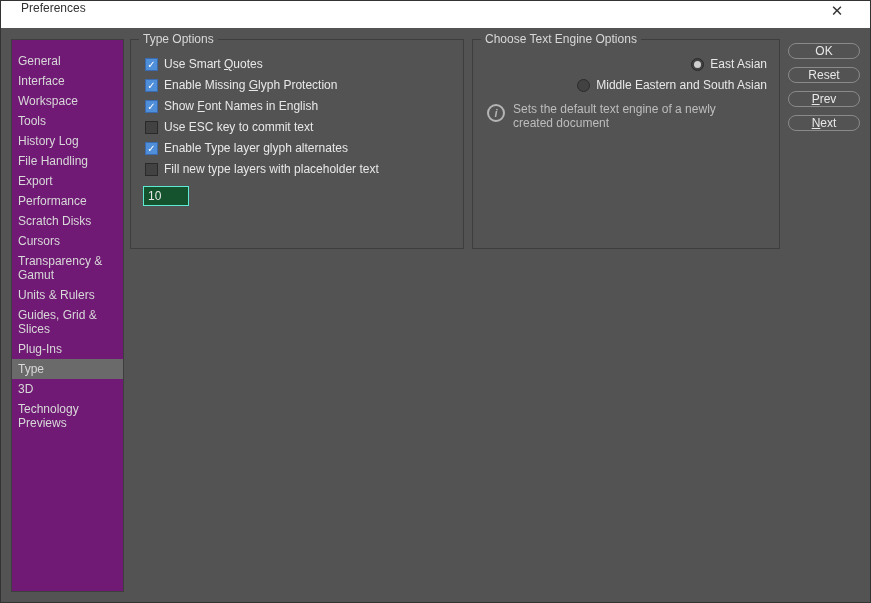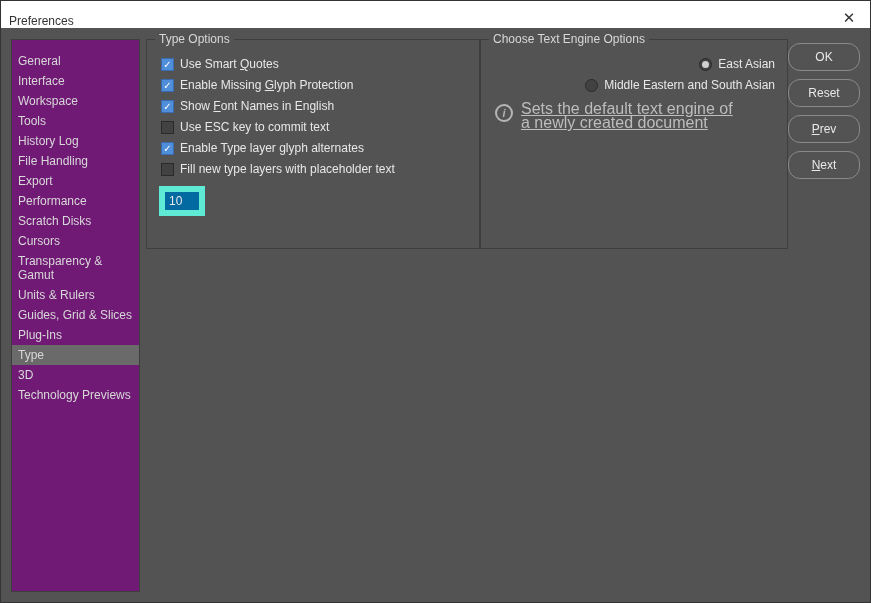--- a/index.html
+++ b/index.html
@@ -17,22 +17,22 @@
       height: 603px;
       background: #fff;
       border: 1px solid #333;
       display: flex;
       flex-direction: column;
     }
     .titlebar {
       height: 28px;
       background: #fff;
       display: flex;
-      align-items: flex-end;
-      padding: 0 8px;
+      align-items: flex-start;
+      padding: 0 20px;
       color: #333;
       font-size: 12px;
       border-bottom: 1px solid #535353;
     }
     .titlebar-spacer { flex: 1; }
     .close-btn {
       width: 26px; height: 20px;
       display:flex; align-items:center; justify-content:center;
       cursor: default;
       color:#333;
@@ -57,20 +57,21 @@
       font-size: 12px;
       line-height: 14px;
       cursor: default;
     }
     .sidebar-item.selected {
       background: #6a6a6a;
     }
     .main {
       flex: 1;
       display: flex;
+      gap: 8px;
       align-items: flex-start;
     }
     .fieldset {
       border: 1px solid #3e3e3e;
       position: relative;
       padding: 14px 12px 12px 12px;
     }
     .fieldset-title {
       position: absolute;
       top: -8px;
@@ -103,22 +104,22 @@
       align-items:center; justify-content:center;
       font-size: 10px;
       color: #e8e8e8;
     }
     .checkbox.checked { background: #4f8ed8; border-color:#3a6bb0; color:#fff;}
     .num-row {
       display:flex; align-items:center; gap:6px; padding-top:6px; color:#e8e8e8;
     }
     .num-input {
       width: 46px;
-      background: #0369a1;
-      border: 6px solid #5eead4;
+      background: #14532d;
+      border: 1px solid #5eead4;
       color: #e8e8e8;
       font-size:12px;
       padding: 2px 4px;
       text-align:left;
     }
     .radio-row {
       display:flex; align-items:center; gap:6px; padding: 3px 0 4px 2px; color:#e8e8e8;justify-content:flex-end;
     }
     .radio {
       width:13px; height:13px; border-radius:50%;
@@ -131,27 +132,27 @@
     .info-row {
       display:flex; gap:8px; align-items:flex-start; padding: 6px 2px;
     }
     .info-icon {
       width: 18px; height:18px; border-radius:50%; border: 2px solid #b5b5b5;
       display:flex; align-items:center; justify-content:center;
       color:#b5b5b5; font-weight:bold; font-style:italic; font-size:11px;
       margin-top:2px;
       flex-shrink:0;
     }
-    .info-text { font-size: 16px; color:#bdbdbd; line-height:14px; max-width:220px;text-decoration:underline;}
+    .info-text { font-size: 12px; color:#bdbdbd; line-height:14px; max-width:220px;}
     .buttons {
       width: 72px;
       display:flex; flex-direction:column; gap:8px; padding-top:4px;
     }
     .pill-btn {
-      height: 28px;
+      height: 16px;
       border-radius: 12px;
       border: 1px solid #8a8a8a;
       background: #535353;
       color:#e8e8e8;
       display:flex; align-items:center; justify-content:center;
       font-size:12px;
       cursor:default;
     }
     u { text-decoration: underline; }
   </style>

